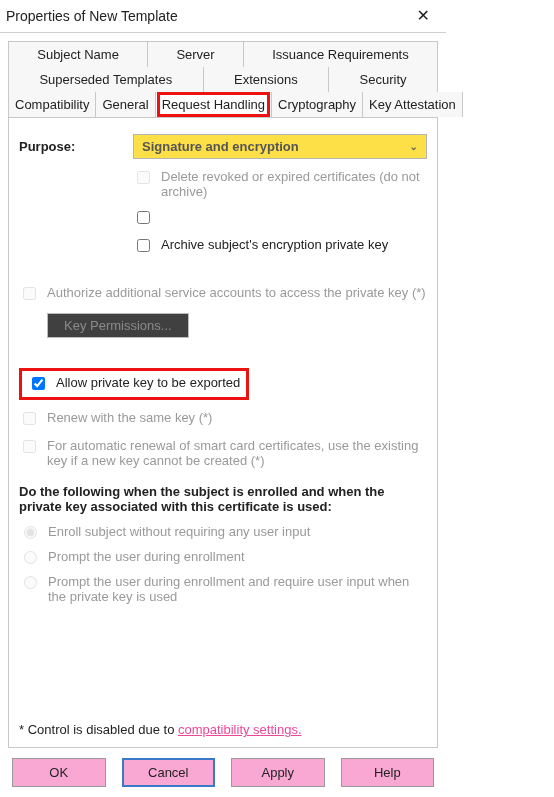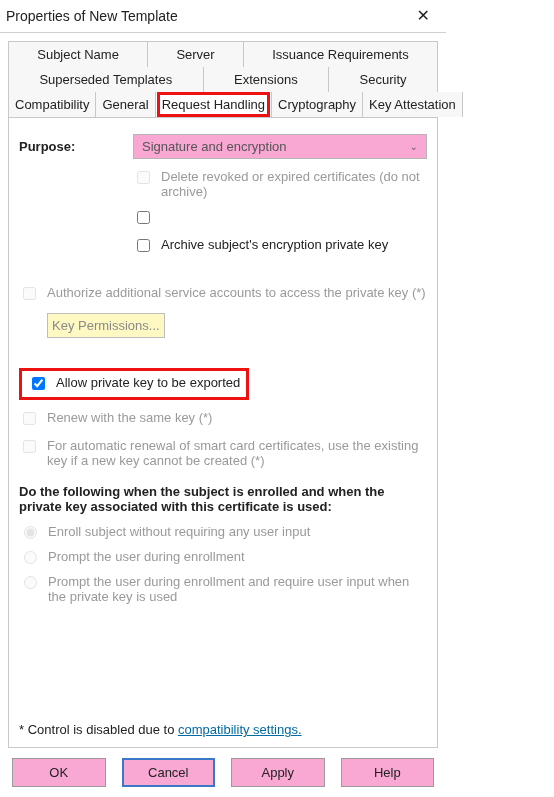--- a/index.html
+++ b/index.html
@@ -34,40 +34,41 @@
   .panel {
     margin: 0 8px 0 8px; padding: 16px 10px 10px 10px;
     border: 1px solid #c8c8c8; flex: 1 1 auto;
     display: flex; flex-direction: column; gap: 10px;
     overflow: hidden;
   }
   .row-purpose { display: flex; align-items: center; gap: 24px; }
   .row-purpose label { width: 90px; font-weight: 600; }
   .combo {
     flex: 1 1 auto; display: flex; justify-content: space-between; align-items: center;
-    border: 1px solid #b5b5b5; background: #f9a8d4; padding: 4px 8px;
+    border: 1px solid #b5b5b5; background: #fde047; padding: 4px 8px;
     color: #555;
+    font-weight: bold;
   }
   .combo .chev { font-size: 10px; color: #666; }
   .indent { margin-left: 114px; display: flex; flex-direction: column; gap: 10px; }
   .chk { display: flex; align-items: flex-start; gap: 8px; }
   .chk input { margin-top: 2px; }
   .chk.disabled, .disabled, .disabled * { color: #9a9a9a; }
   .chk.disabled input, .rad.disabled input { opacity: 0.6; }
   .btn-small {
-    border: 1px solid #bdbdbd; background: #fef9c3; color: #8a8a8a;
-    padding: 4px 4px; display: inline-block; margin-left: 28px;
+    border: 1px solid #bdbdbd; background: #404040; color: #8a8a8a;
+    padding: 4px 16px; display: inline-block; margin-left: 28px;
   }
   .hlbox { border: 3px solid #e11; padding: 4px 6px; display: inline-flex; }
   .section-gap { height: 10px; }
   .heading { font-weight: 600; margin-top: 6px; }
   .rad { display: flex; align-items: flex-start; gap: 8px; }
   .rad input { margin-top: 2px; }
   .footnote { margin-top: auto; }
-  .footnote a { color: #0369a1; text-decoration: underline; }
+  .footnote a { color: #ec4899; text-decoration: underline; }
   .btnbar {
     display: flex; justify-content: flex-end; gap: 16px;
     padding: 10px 12px;
   }
   .btn {
     border: 1px solid #9a9a9a; background: #f9a8d4;
     padding: 6px 0; width: 100px; text-align: center; cursor: pointer;
     font-size: 13px;
   }
   .btn.default { outline: 2px solid #3a78c8; outline-offset: -2px; }

